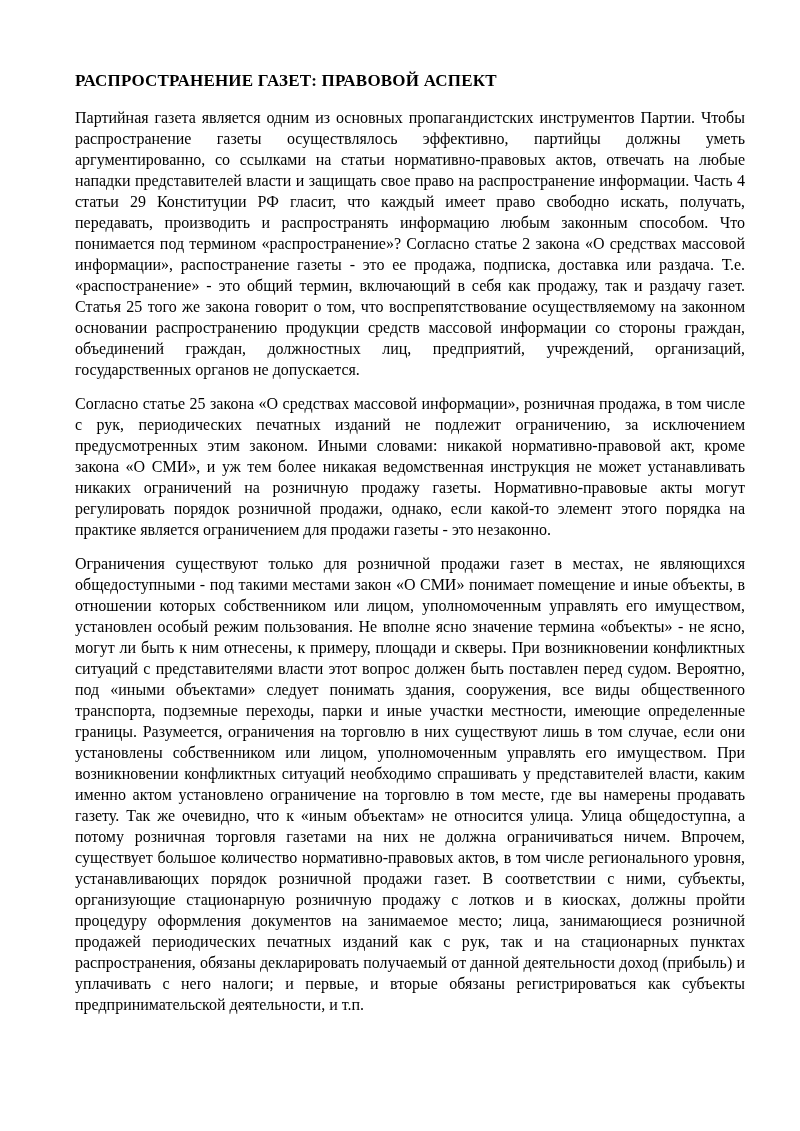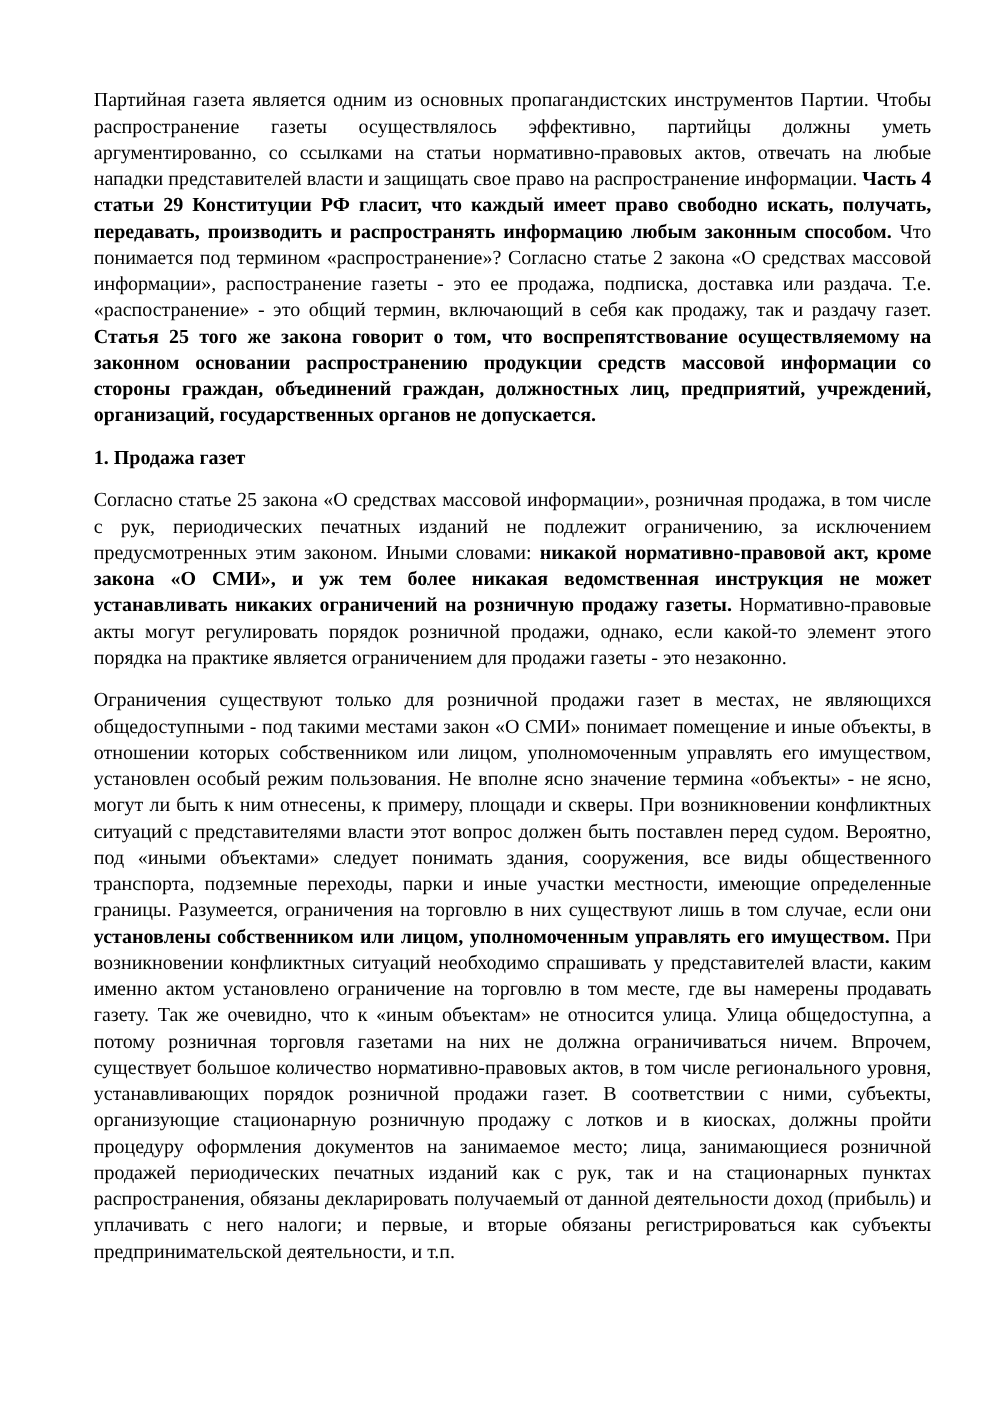--- a/index.html
+++ b/index.html
@@ -34,31 +34,31 @@
     text-align: justify;
     margin: 0 0 13px 0;
   }
   .section-heading {
     font-size: 16px;
     line-height: 21px;
     font-weight: bold;
     margin: 0 0 13px 0;
   }
   .b {
-    font-weight: bold;
+    font-weight: normal;
   }
 </style>
 </head>
 <body>
 
 <div class="page">
 
+  <h1 class="doc-title">РАСПРОСТРАНЕНИЕ ГАЗЕТ: ПРАВОВОЙ АСПЕКТ</h1>
 
   <p class="para"><span>Партийная газета является одним из основных пропагандистских инструментов Партии. Чтобы распространение газеты осуществлялось эффективно, партийцы должны уметь аргументированно, со ссылками на статьи нормативно-правовых актов, отвечать на любые нападки представителей власти и защищать свое право на распространение информации. </span><span class="b">Часть 4 статьи 29 Конституции РФ гласит, что каждый имеет право свободно искать, получать, передавать, производить и распространять информацию любым законным способом. </span><span>Что понимается под термином «распространение»? Согласно статье 2 закона «О средствах массовой информации», распостранение газеты - это ее продажа, подписка, доставка или раздача. Т.е. «распостранение» - это общий термин, включающий в себя как продажу, так и раздачу газет. </span><span class="b">Статья 25 того же закона говорит о том, что воспрепятствование осуществляемому на законном основании распространению продукции средств массовой информации со стороны граждан, объединений граждан, должностных лиц, предприятий, учреждений, организаций, государственных органов не допускается.</span></p>
 
 
-  <h2 class="section-heading">1. Продажа газет</h2>
 
   <p class="para"><span>Согласно статье 25 закона «О средствах массовой информации», розничная продажа, в том числе с рук, периодических печатных изданий не подлежит ограничению, за исключением предусмотренных этим законом. Иными словами: </span><span class="b">никакой нормативно-правовой акт, кроме закона «О СМИ», и уж тем более никакая ведомственная инструкция не может устанавливать никаких ограничений на розничную продажу газеты. </span><span>Нормативно-правовые акты могут регулировать порядок розничной продажи, однако, если какой-то элемент этого порядка на практике является ограничением для продажи газеты - это незаконно.</span></p>
 
   <p class="para"><span>Ограничения существуют только для розничной продажи газет в местах, не являющихся общедоступными - под такими местами закон «О СМИ» понимает помещение и иные объекты, в отношении которых собственником или лицом, уполномоченным управлять его имуществом, установлен особый режим пользования. Не вполне ясно значение термина «объекты» - не ясно, могут ли быть к ним отнесены, к примеру, площади и скверы. При возникновении конфликтных ситуаций с представителями власти этот вопрос должен быть поставлен перед судом. Вероятно, под «иными объектами» следует понимать здания, сооружения, все виды общественного транспорта, подземные переходы, парки и иные участки местности, имеющие определенные границы. Разумеется, ограничения на торговлю в них существуют лишь в том случае, если они </span><span class="b">установлены собственником или лицом, уполномоченным управлять его имуществом. </span><span>При возникновении конфликтных ситуаций необходимо спрашивать у представителей власти, каким именно актом установлено ограничение на торговлю в том месте, где вы намерены продавать газету. Так же очевидно, что к «иным объектам» не относится улица. Улица общедоступна, а потому розничная торговля газетами на них не должна ограничиваться ничем. Впрочем, существует большое количество нормативно-правовых актов, в том числе регионального уровня, устанавливающих порядок розничной продажи газет. В соответствии с ними, субъекты, организующие стационарную розничную продажу с лотков и в киосках, должны пройти процедуру оформления документов на занимаемое место; лица, занимающиеся розничной продажей периодических печатных изданий как с рук, так и на стационарных пунктах распространения, обязаны декларировать получаемый от данной деятельности доход (прибыль) и уплачивать с него налоги; и первые, и вторые обязаны регистрироваться как субъекты предпринимательской деятельности, и т.п.</span></p>
 
 </div>
 
 </body></html>

